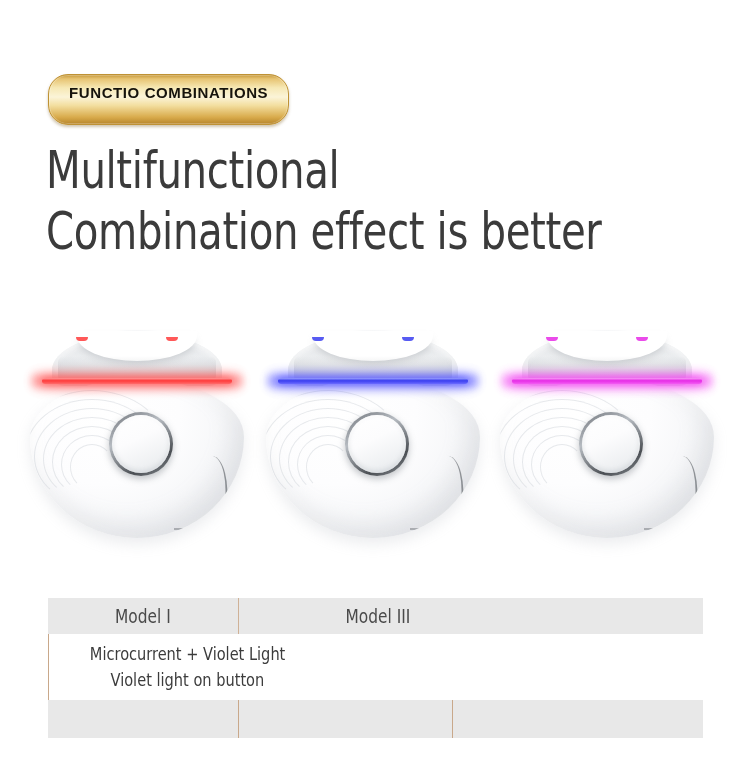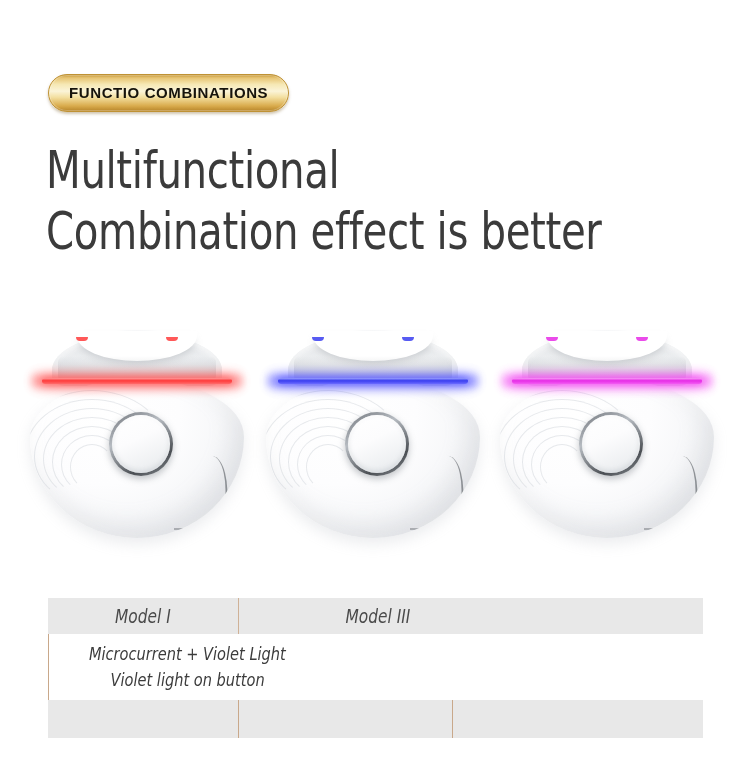--- a/index.html
+++ b/index.html
@@ -16,21 +16,21 @@
   }
 
   
   .badge-wrap {
     position: absolute;
     left: 48px;
     top: 74px;
   }
   .badge {
     display: inline-block;
-    padding: 8px 20px 9px 20px;
+    padding: 8px 20px 22px 20px;
     border-radius: 20px;
     background: linear-gradient(180deg,
         #c79a3d 0%,
         #e7c473 8%,
         #f6e8b4 26%,
         #fbf4d8 45%,
         #f3dfa0 62%,
         #d9ab4c 86%,
         #b8862b 100%);
     box-shadow: 0 2px 3px rgba(120, 90, 30, 0.35),
@@ -259,21 +259,20 @@
     border-radius: 0 0 70% 0 / 0 0 100% 0;
     z-index: 2;
   }
 
   
   .spec-table {
     position: absolute;
     left: 48px;
     top: 598px;
     width: 655px;
-    font-style: italic;
   }
   .t-row {
     display: flex;
     width: 100%;
   }
   .t-row.head {
     background: #e8e8e8;
     height: 36px;
   }
   .t-row.body {

